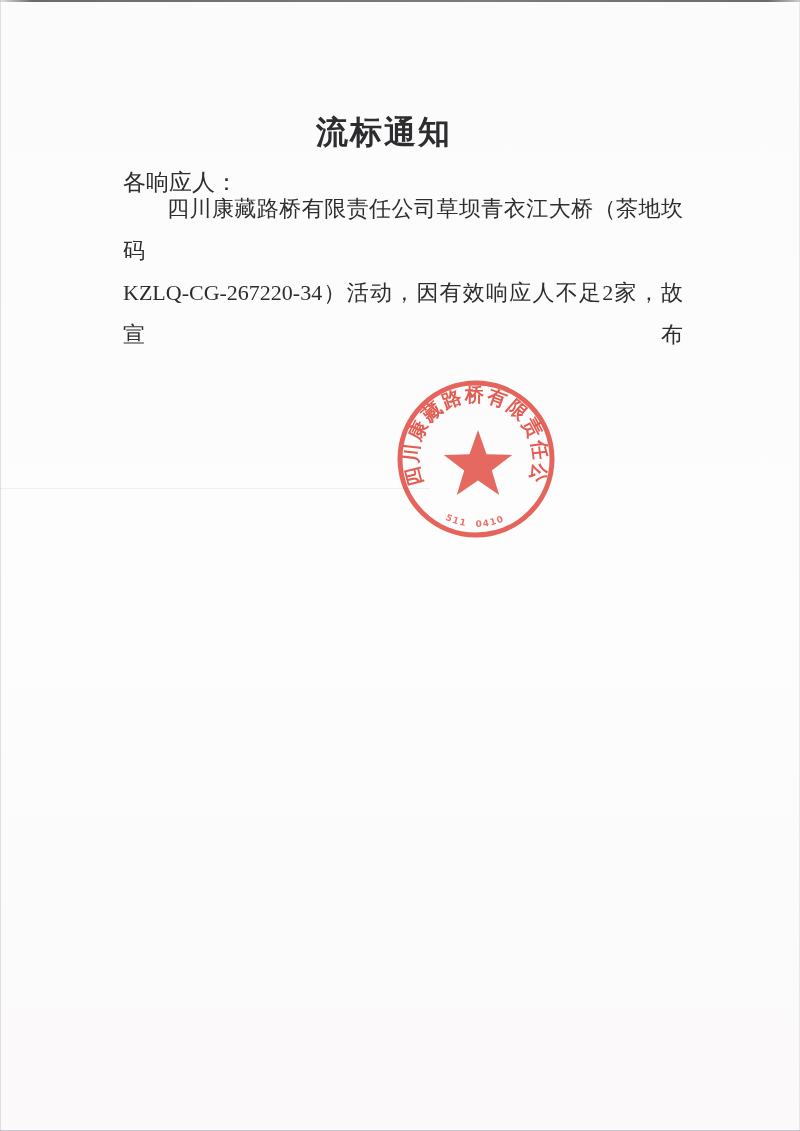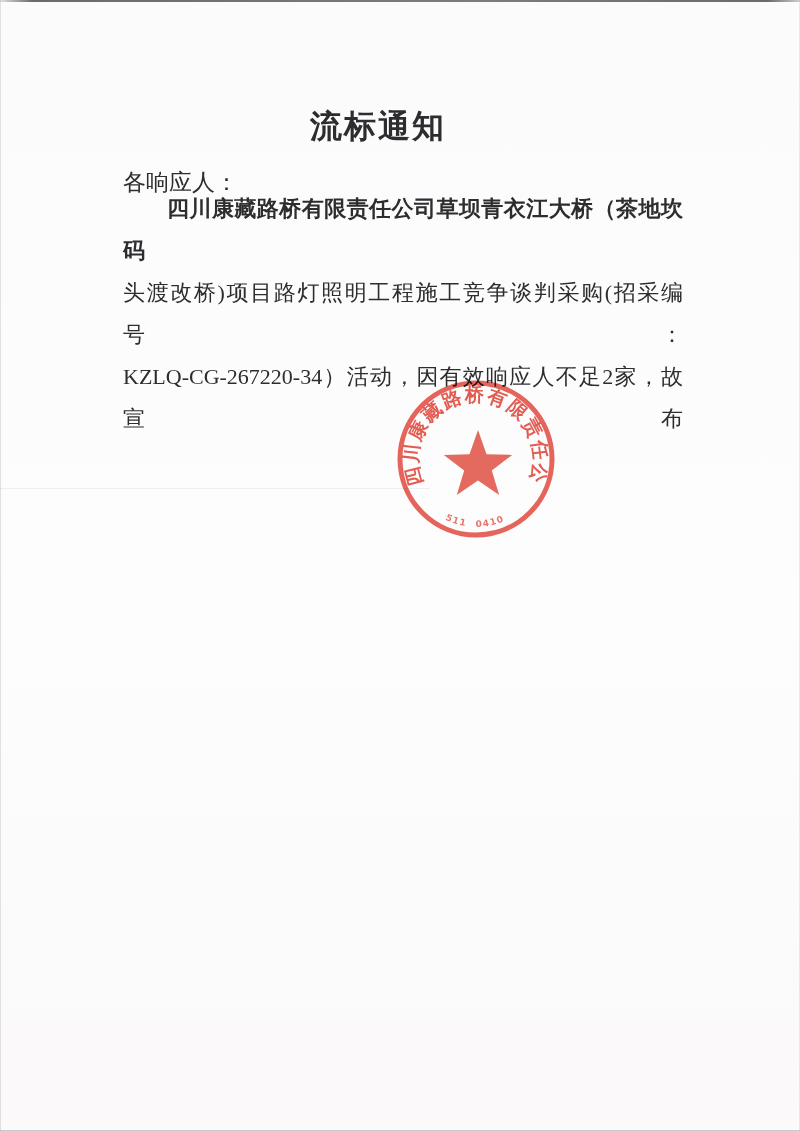--- a/index.html
+++ b/index.html
@@ -20,33 +20,33 @@
   .edge-top{position:absolute;top:0;left:0;right:0;height:2px;
     background:linear-gradient(90deg,rgba(70,70,72,.15),rgba(70,70,72,.8) 4%,rgba(70,70,72,.7) 60%,rgba(70,70,72,.8) 96%,rgba(70,70,72,.25));}
   .edge-bottom{position:absolute;bottom:0;left:0;right:0;height:1px;background:rgba(130,130,142,.4);}
   .edge-left{position:absolute;top:0;bottom:0;left:0;width:1px;background:rgba(150,150,156,.28);}
   .edge-right{position:absolute;top:0;bottom:0;right:0;width:1px;background:rgba(170,170,176,.22);}
   .crease{position:absolute;top:488px;left:0;width:430px;height:1px;background:rgba(120,120,135,.10);}
 
   .title{
     position:absolute;top:102px;left:0;width:748px;
     text-align:center;font-size:32px;line-height:40px;
-    font-weight:bold;letter-spacing:2px;margin:4px;
+    font-weight:bold;letter-spacing:2px;margin:10px;
   }
   .salutation{
     position:absolute;top:168px;left:123px;
     font-size:23px;line-height:30px;
   }
   .body-block{
     position:absolute;top:188px;left:123px;width:560px;
     font-size:22px;line-height:42px;
   }
   .bline{width:560px;}
   .jline{text-align:justify;text-align-last:justify;}
-  .indent{text-indent:2em;font-weight:bold;}
+  .indent{text-indent:2em;}
   .purchaser{
     position:absolute;top:444px;left:283px;
     font-size:23px;line-height:34px;letter-spacing:.5px;
   }
   .date{
     position:absolute;top:527px;left:387px;
     font-size:22px;line-height:32px;
   }
 
   
@@ -71,21 +71,20 @@
   <div class="edge-right"></div>
   <div class="edge-bottom"></div>
   <div class="crease"></div>
 
   <h1 class="title">流标通知</h1>
 
   <div class="salutation">各响应人：</div>
 
   <div class="body-block">
     <div class="bline jline indent">四川康藏路桥有限责任公司草坝青衣江大桥（茶地坎码</div>
-    <div class="bline jline">头渡改桥)项目路灯照明工程施工竞争谈判采购(招采编号：</div>
     <div class="bline jline">KZLQ-CG-267220-34）活动，因有效响应人不足2家，故宣布</div>
   </div>
 
 
 
   <svg class="seal" viewBox="0 0 170 170" aria-hidden="true">
     <circle class="seal-ring" cx="85" cy="85" r="76"></circle>
     <polygon class="seal-star" points="87,56 95.5,80.3 121.2,80.9 100.8,96.5 108.2,121.1 87,106.5 65.8,121.1 73.2,96.5 52.8,80.9 78.5,80.3"></polygon>
     <defs>
       <path id="sealTextArc" d="M 32.4 109.5 A 58 58 0 1 1 137.6 109.5" fill="none"></path>

